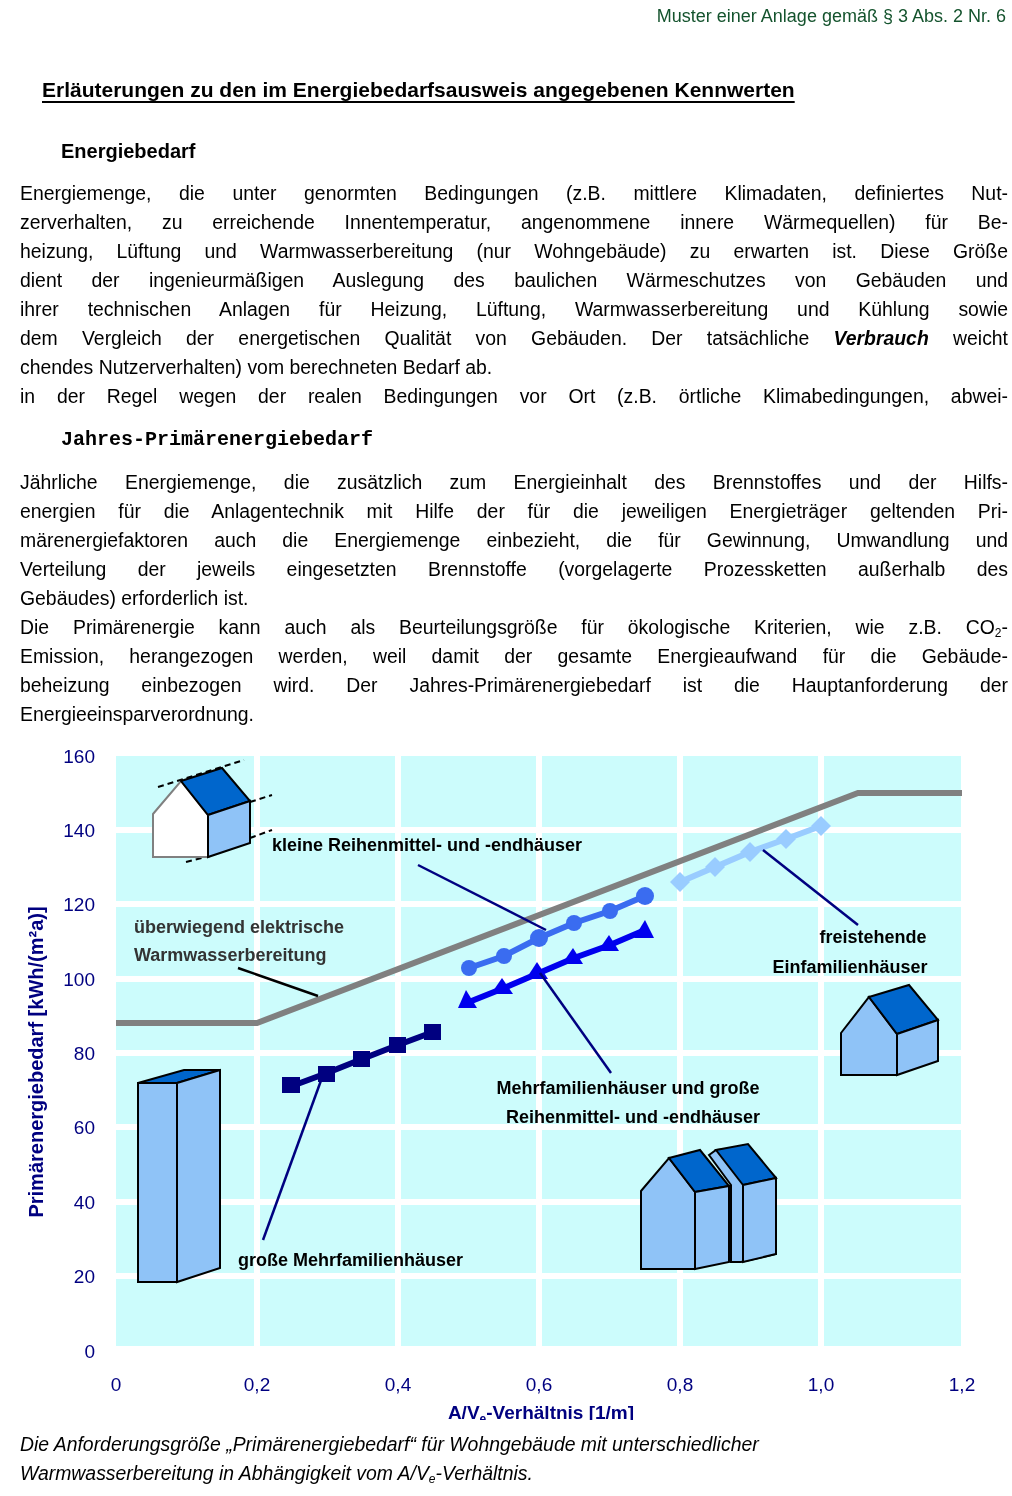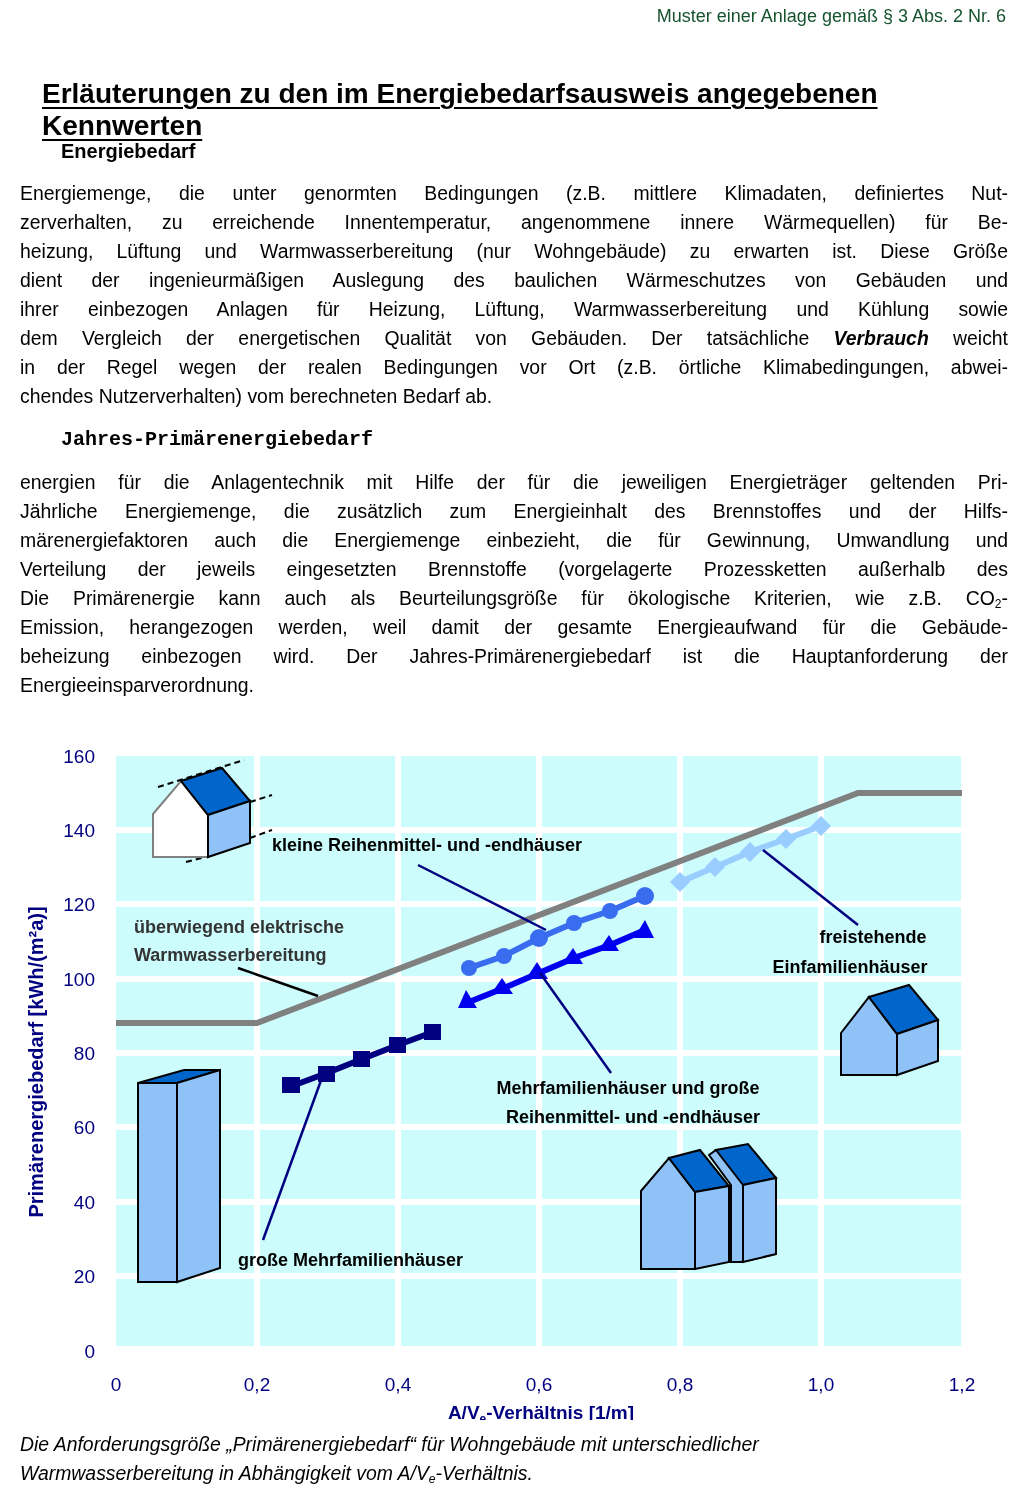--- a/index.html
+++ b/index.html
@@ -1,19 +1,19 @@
 <!DOCTYPE html>
 <html><head>
 <meta charset="utf-8">
 <style>
   html, body { margin:0; padding:0; background:#ffffff; }
   body { width:1012px; height:1496px; position:relative; overflow:hidden;
          font-family:"Liberation Sans", sans-serif; color:#000; }
   .hdr-note { position:absolute; top:6px; right:6px; font-size:18px; color:#14532d; }
-  .title { position:absolute; top:78px; left:42px; font-size:28px; font-weight:bold;
+  .title { position:absolute; top:78px; left:42px; font-size:21px; font-weight:bold;
            text-decoration:underline; text-decoration-thickness:2px; text-underline-offset:4px; }
   .h2 { position:absolute; left:20px; font-size:20px; font-weight:bold;margin-left:41px; }
   .para { position:absolute; left:20px; width:988px; font-size:19.4px; line-height:29px;
           text-align:justify; }
   .para .line { display:block; text-align:justify; text-align-last:justify; white-space:nowrap; height:29px; }
   .para .line.last { text-align-last:left; }
   .para b i, .para i b { font-weight:bold; font-style:italic; }
   sub { font-size:12px; vertical-align:-3px; line-height:0; }
   .chart { position:absolute; left:0; top:740px; width:1012px; height:680px; }
   .caption { position:absolute; left:20px; top:1430px; font-size:19.4px; font-style:italic; line-height:29px; }
@@ -24,32 +24,33 @@
 <div class="hdr-note">Muster einer Anlage gemäß § 3 Abs. 2 Nr. 6</div>
 
 <div class="title">Erläuterungen zu den im Energiebedarfsausweis angegebenen Kennwerten</div>
 
 <div class="h2" style="top:140px;">Energiebedarf</div>
 <div class="para" style="top:179px;">
   <span class="line">Energiemenge, die unter genormten Bedingungen (z.B. mittlere Klimadaten, definiertes Nut-</span>
   <span class="line">zerverhalten, zu erreichende Innentemperatur, angenommene innere Wärmequellen) für Be-</span>
   <span class="line">heizung, Lüftung und Warmwasserbereitung (nur Wohngebäude) zu erwarten ist. Diese Größe</span>
   <span class="line">dient der ingenieurmäßigen Auslegung des baulichen Wärmeschutzes von Gebäuden und</span>
-  <span class="line">ihrer einbezogen Anlagen für Heizung, Lüftung, Warmwasserbereitung und Kühlung sowie</span>
+  <span class="line">ihrer technischen Anlagen für Heizung, Lüftung, Warmwasserbereitung und Kühlung sowie</span>
   <span class="line"><span>dem Vergleich der energetischen Qualität von Gebäuden. Der tatsächliche</span> <b><i>Verbrauch</i></b> <span>weicht</span></span>
+  <span class="line last">chendes Nutzerverhalten) vom berechneten Bedarf ab.</span>
   <span class="line">in der Regel wegen der realen Bedingungen vor Ort (z.B. örtliche Klimabedingungen, abwei-</span>
-  <span class="line last">chendes Nutzerverhalten) vom berechneten Bedarf ab.</span>
 </div>
 
 <div class="h2" style="top:428px;font-family:Liberation Mono, monospace;">Jahres-Primärenergiebedarf</div>
 <div class="para" style="top:468px;">
+  <span class="line">Jährliche Energiemenge, die zusätzlich zum Energieinhalt des Brennstoffes und der Hilfs-</span>
   <span class="line">energien für die Anlagentechnik mit Hilfe der für die jeweiligen Energieträger geltenden Pri-</span>
-  <span class="line">Jährliche Energiemenge, die zusätzlich zum Energieinhalt des Brennstoffes und der Hilfs-</span>
   <span class="line">märenergiefaktoren auch die Energiemenge einbezieht, die für Gewinnung, Umwandlung und</span>
   <span class="line">Verteilung der jeweils eingesetzten Brennstoffe (vorgelagerte Prozessketten außerhalb des</span>
+  <span class="line last">Gebäudes) erforderlich ist.</span>
   <span class="line"><span>Die Primärenergie kann auch als Beurteilungsgröße für ökologische Kriterien, wie z.B. CO</span><sub>2</sub><span>-</span></span>
   <span class="line">Emission, herangezogen werden, weil damit der gesamte Energieaufwand für die Gebäude-</span>
   <span class="line">beheizung einbezogen wird. Der Jahres-Primärenergiebedarf ist die Hauptanforderung der</span>
   <span class="line last">Energieeinsparverordnung.</span>
 </div>
 
 <div class="chart">
 <svg width="1012" height="680" viewBox="0 740 1012 680" xmlns="http://www.w3.org/2000/svg" font-family="Liberation Sans, sans-serif">
 
   <rect x="116" y="756" width="845" height="590" fill="#ccfcfc"></rect>

